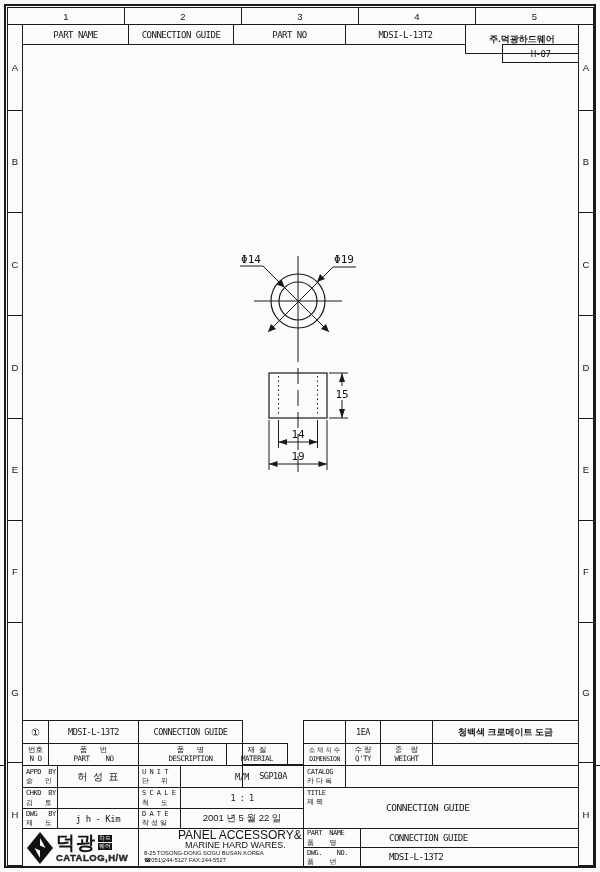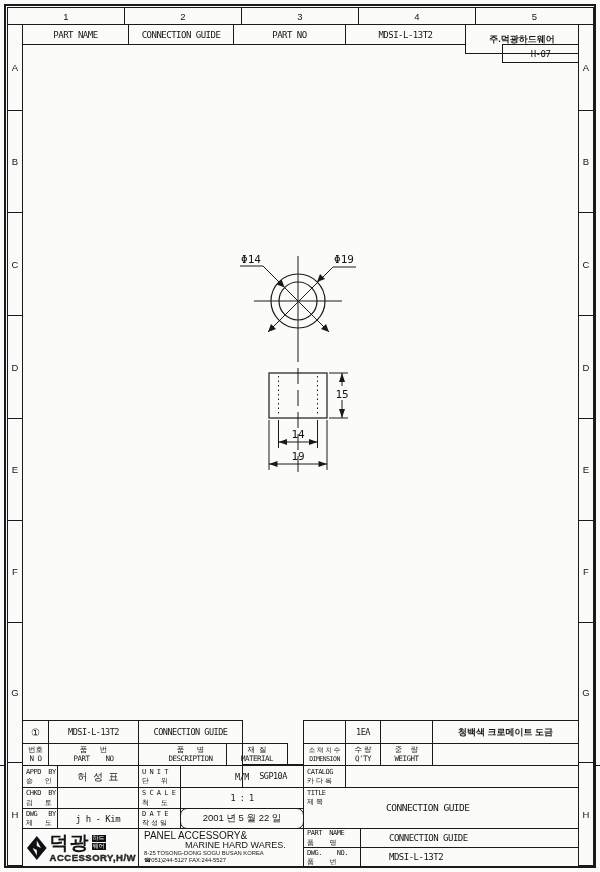--- a/index.html
+++ b/index.html
@@ -253,21 +253,21 @@
       <span class="pre cad">DWG   BY</span>
       <span class="pre">제      도</span>
     </div>
   <div class="c cen cad" style="left:57px;top:808px;width:82px;height:21px;font-size:9px;">
       <span>j h - Kim</span>
     </div>
   <div class="c lblcell" style="left:138px;top:808px;width:43px;height:21px;">
       <span class="pre cad">D A T E</span>
       <span class="pre">작 성 일</span>
     </div>
-  <div class="c cen" style="left:180px;top:808px;width:124px;height:21px;font-size:9.5px;border-radius:7px;">
+  <div class="c cen" style="left:180px;top:808px;width:124px;height:21px;font-size:9.5px;">
       <span>2001 년 5 월 22 일</span>
     </div>
 
   <div class="c lblcell" style="left:303px;top:765px;width:43px;height:23px;">
       <span class="pre cad">CATALOG</span>
       <span class="pre">카 다 록</span>
     </div>
   <div class="c" style="left:345px;top:765px;width:234px;height:23px;"><span></span></div>
   <div class="c" style="left:303px;top:787px;width:276px;height:42px;">
     <div style="position:absolute;left:3px;top:2px;font-size:7px;line-height:7.5px;">
@@ -285,26 +285,26 @@
         <polygon points="13,26 7.5,16 13,18.5" fill="#fbfbf9"></polygon>
       </svg>
       <div>
         <div style="display:flex;align-items:center;gap:2px;">
           <span style="font-size:19px;font-weight:bold;line-height:19px;letter-spacing:1px;text-align:right;">덕광</span>
           <span style="display:flex;flex-direction:column;gap:1px;">
             <span style="background:#111;color:#fff;font-size:6px;line-height:7px;padding:0 1px;">하드</span>
             <span style="background:#111;color:#fff;font-size:6px;line-height:7px;padding:0 1px;">웨어</span>
           </span>
         </div>
-        <div style="font-size:9.5px;font-weight:bold;letter-spacing:0.5px;color:#333;-webkit-text-stroke:0.4px #111;">ACCESSORY,H/W</div>
+        <div style="font-size:9.5px;font-weight:bold;letter-spacing:0.5px;color:#333;-webkit-text-stroke:0.4px #111;">CATALOG,H/W</div>
       </div>
     </div>
   </div>
   <div class="c" style="left:138px;top:828px;width:166px;height:39px;padding:2px 0 0 5px;">
-    <div style="font-size:10px;line-height:9.5px;">PANEL ACCESSORY&amp;</div>
+    <div style="font-size:12px;line-height:9.5px;margin-left:34px;">PANEL ACCESSORY&amp;</div>
     <div style="font-size:9px;line-height:9.5px;padding-left:41px;">MARINE HARD WARES.</div>
     <div style="font-size:5.8px;line-height:6.5px;">8-25 TOSONG-DONG SOGU BUSAN KOREA</div>
     <div style="font-size:5.8px;line-height:6.5px;">☎051)244-5127 FAX:244-5527</div>
   </div>
   <div class="c lblcell" style="left:303px;top:828px;width:58px;height:20px;">
       <span class="pre cad">PART  NAME</span>
       <span class="pre">품        명</span>
     </div>
   <div class="c cad" style="left:360px;top:828px;width:219px;height:20px;display:flex;align-items:center;padding-left:28px;font-size:9px;">
       <span>CONNECTION GUIDE</span>

